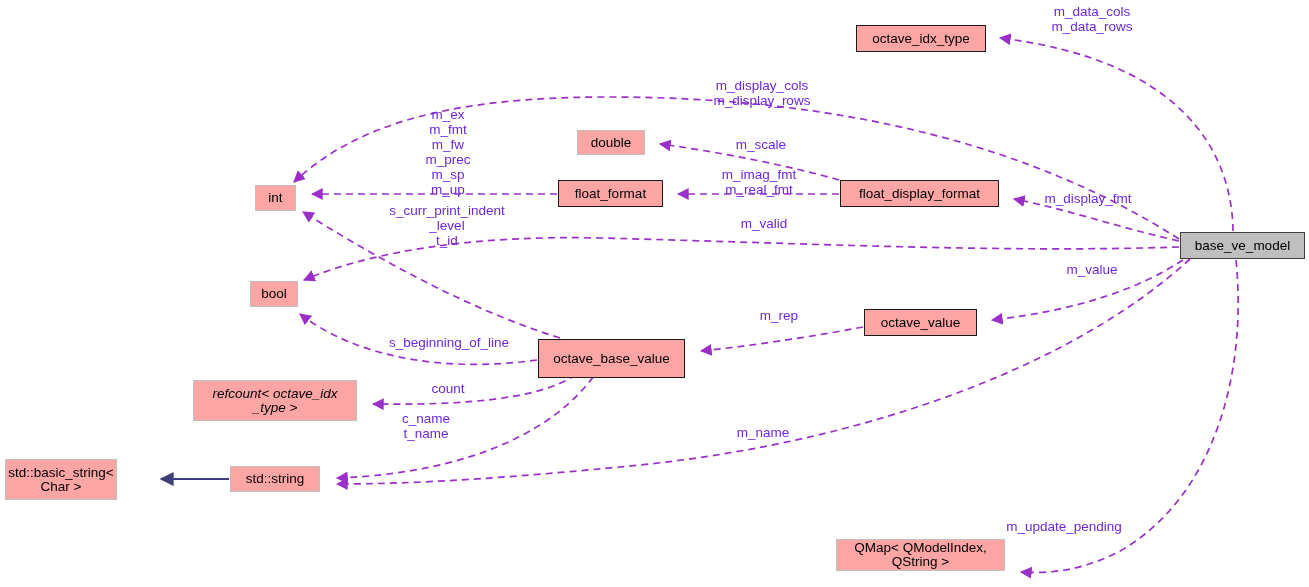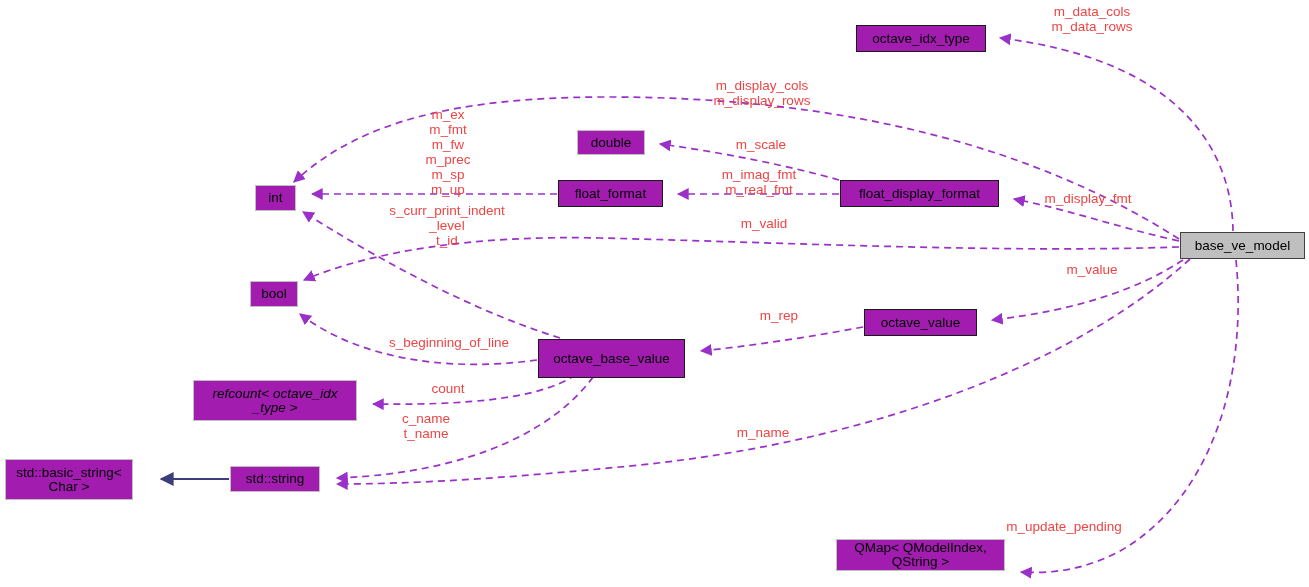--- a/index.html
+++ b/index.html
@@ -22,21 +22,21 @@
     position: absolute;
     left: 0;
     top: 0;
     width: 1309px;
     height: 587px;
     pointer-events: none;
   }
   .node {
     position: absolute;
     box-sizing: border-box;
-    background: #a21caf;
+    background: #fca5a5;
     display: flex;
     align-items: center;
     justify-content: center;
     text-align: center;
     font-size: 13.5px;
     line-height: 14px;
     color: #000000;
     white-space: pre-line;
     letter-spacing: 0px;
   }
@@ -47,21 +47,21 @@
     border: 1.6px solid #1a1a1a;
   }
   .node.focus {
     border: 1.6px solid #404040;
     background: #bfbfbf;
   }
   .edge-label {
     position: absolute;
     font-size: 13.5px;
     line-height: 15px;
-    color: #ef4444;
+    color: #6d28d9;
     text-align: center;
     white-space: pre-line;
     background: transparent;
   }
 </style>
 </head>
 <body>
 
 <div id="canvas">
 
@@ -128,21 +128,21 @@
 
   <div class="node light" style="left:250px; top:281px; width:48px; height:26px;">bool</div>
 
   <div class="node dark" style="left:864px; top:309px; width:113px; height:27px;">octave_value</div>
 
   <div class="node dark" style="left:538px; top:339px; width:147px; height:39px;">octave_base_value</div>
 
   <div class="node light" style="left:193px; top:380px; width:164px; height:41px;font-style:italic;">refcount&lt; octave_idx
 _type &gt;</div>
 
-  <div class="node light" style="left:5px; top:459px; width:128px; height:41px;">std::basic_string&lt;
+  <div class="node light" style="left:5px; top:459px; width:112px; height:41px;">std::basic_string&lt;
 Char &gt;</div>
 
   <div class="node light" style="left:230px; top:466px; width:90px; height:26px;">std::string</div>
 
   <div class="node light" style="left:836px; top:539px; width:169px; height:32px;">QMap&lt; QModelIndex,
 QString &gt;</div>
 
   <div class="edge-label" style="left:1039px; top:4px; width:106px;">m_data_cols
 m_data_rows</div>
 

